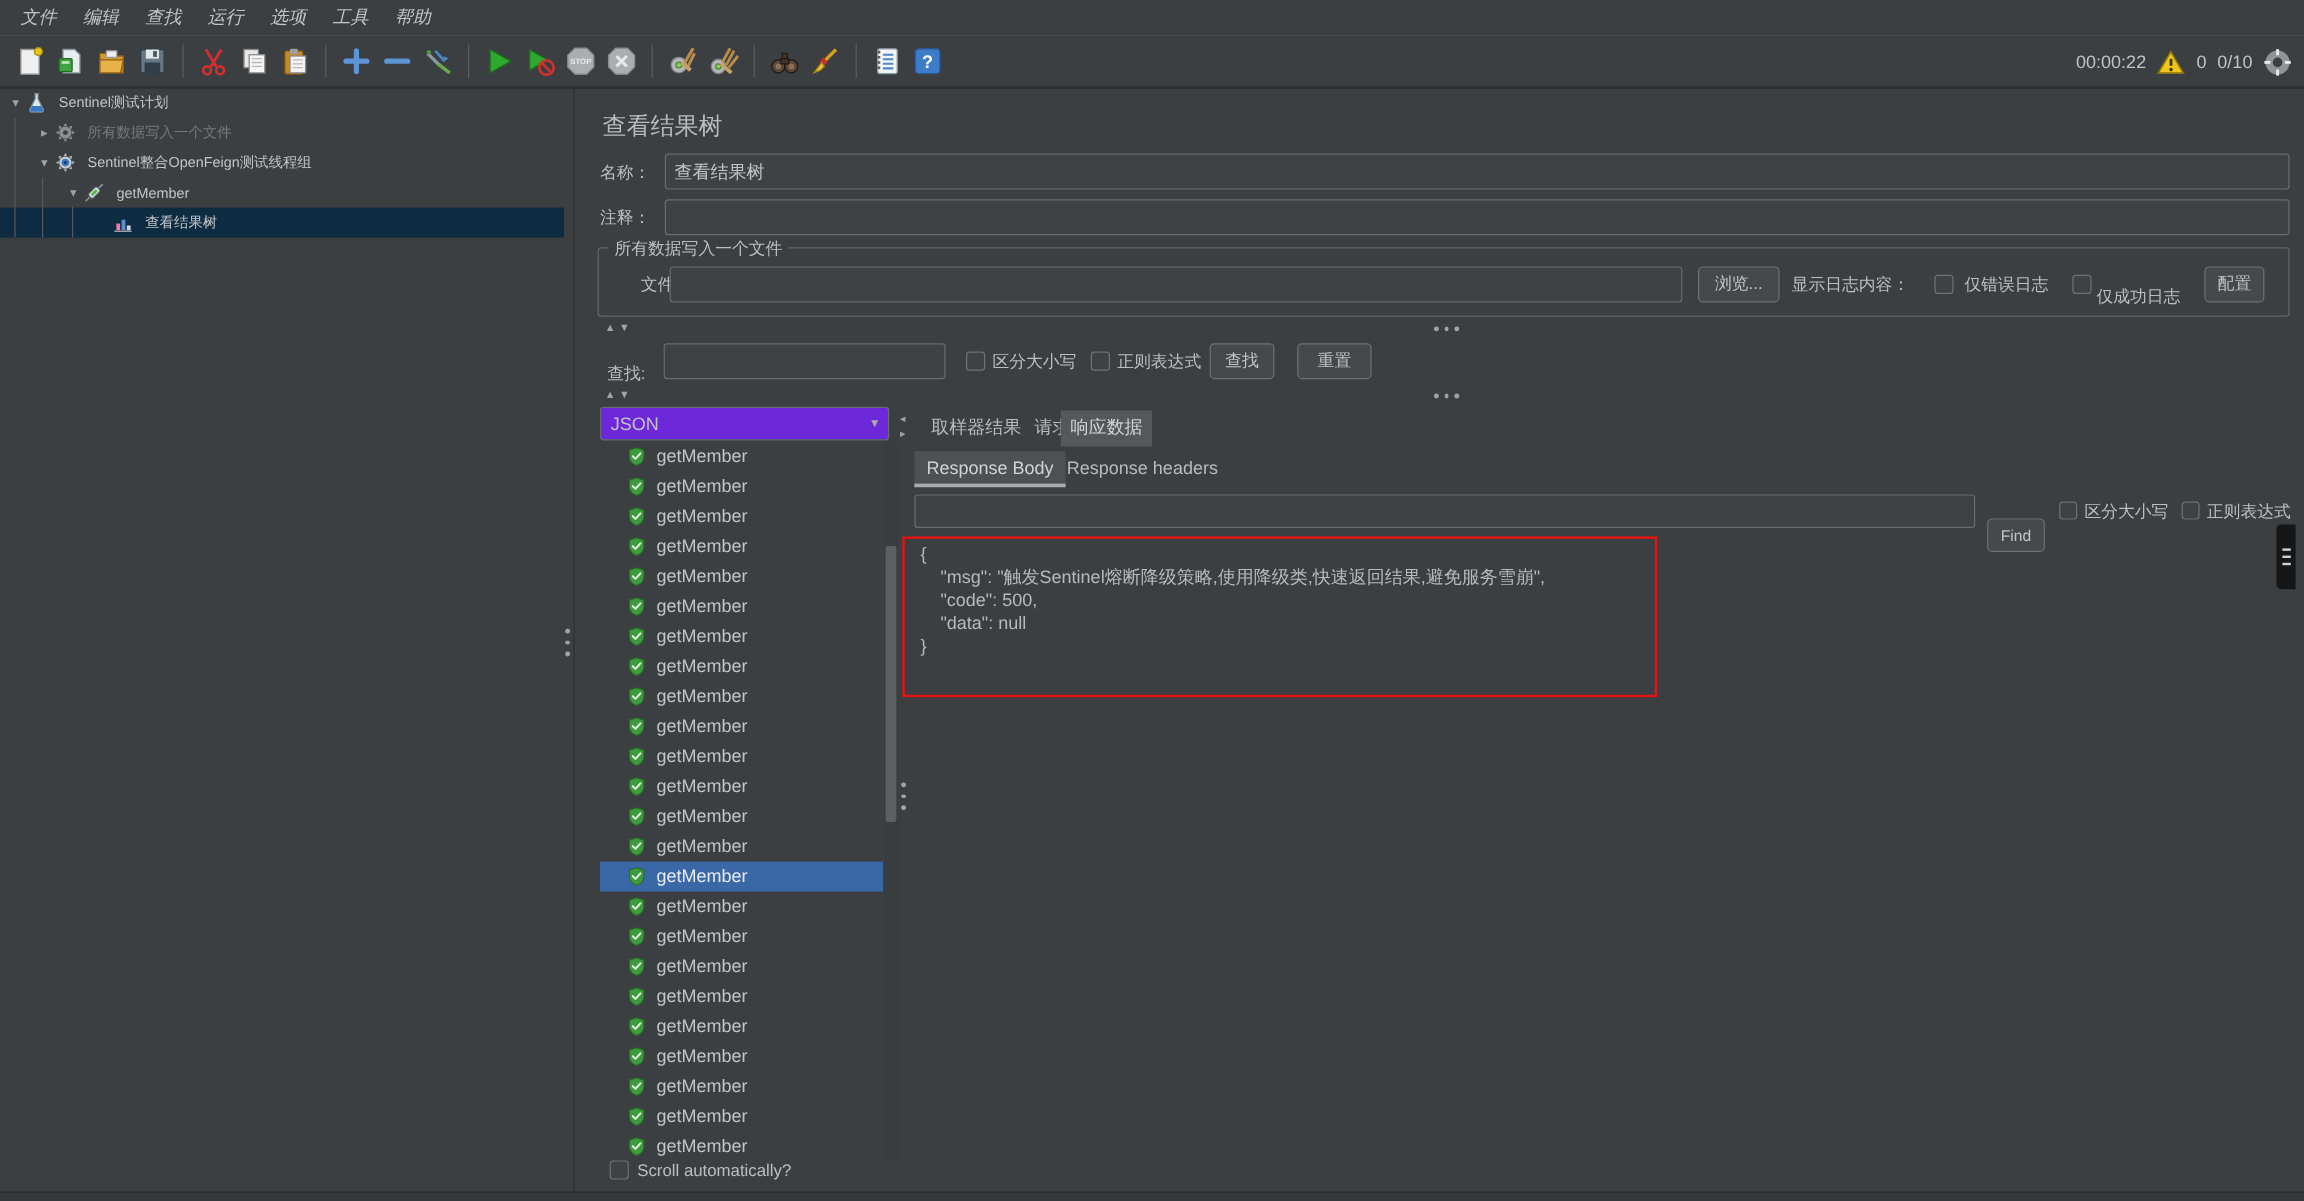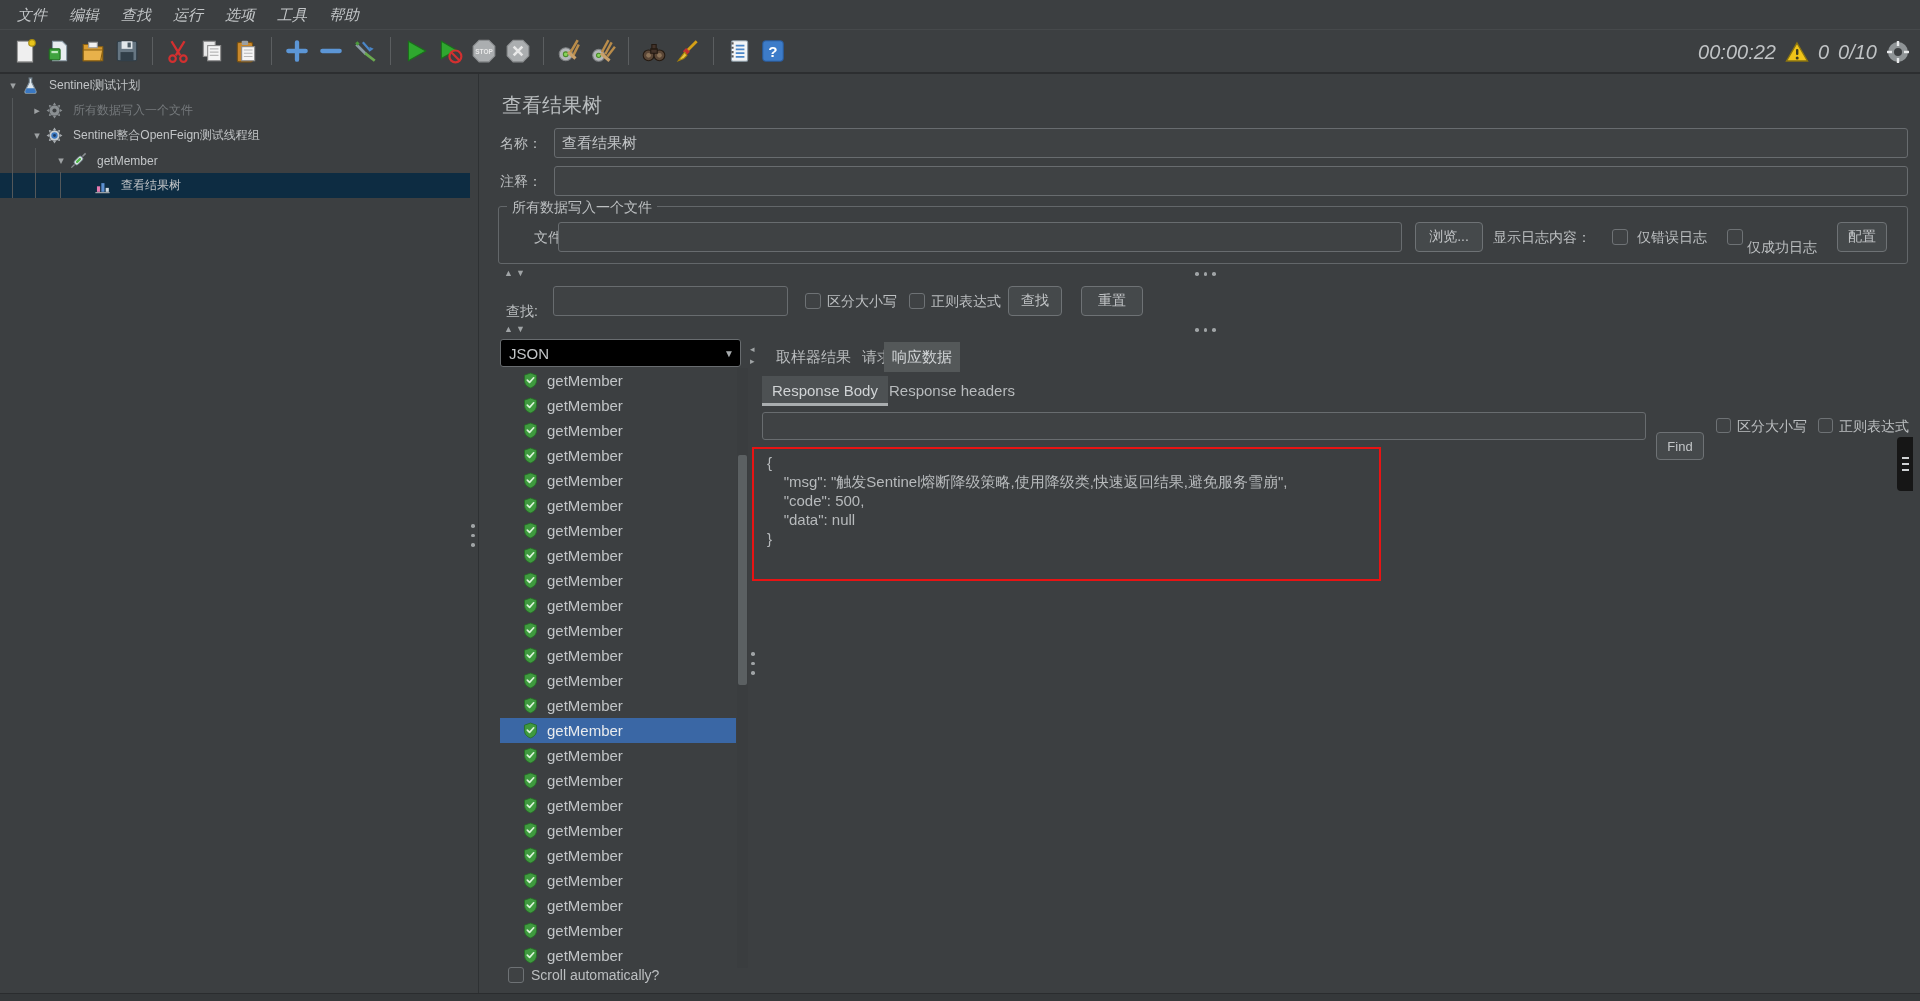--- a/index.html
+++ b/index.html
@@ -21,21 +21,21 @@
   
   #toolbar {
     position:absolute; left:0; top:30px; right:0; height:44px;
     display:flex; align-items:center; padding-left:8px;
     background:#3c3f41; border-bottom:2px solid #2c2e30;
   }
   .tb-icon { width:28px; height:28px; margin:0 3px; display:inline-flex; align-items:center; justify-content:center; }
   .tb-icon svg { width:26px; height:26px; }
   .tb-sep { width:1px; height:28px; background:#5b5e60; margin:0 8px; }
   #tb-status { position:absolute; right:10px; top:0; height:44px; display:flex; align-items:center; gap:9px; }
-  #tb-status .stat-text { font-size:20px; color:#c0c3c5;font-style:italic; }
+  #tb-status .stat-text { font-size:15px; color:#c0c3c5; }
   .stat-icon svg { width:24px; height:24px; display:block; }
   
   #tree { position:absolute; left:0; top:74px; width:470px; bottom:8px; background:#3c3f41; }
   .tree-row { position:absolute; left:0; width:470px; height:25px; display:flex; align-items:center; }
   .tree-row.selected { background:#0d2c42; }
   .tree-arrow { width:16px; text-align:center; font-size:11px; color:#9da1a3; flex:0 0 16px; }
   .tree-ico { width:20px; height:20px; flex:0 0 20px; margin-right:8px; display:flex; align-items:center; }
   .tree-ico svg { width:19px; height:19px; }
   .tree-label { font-size:12px; color:#c2c5c7; white-space:nowrap; }
   .tree-row.disabled .tree-label { color:#75797c; }
@@ -54,21 +54,21 @@
     position:absolute; background:#45494b; border:1px solid #6e7275; border-radius:4px;
     color:#c2c5c7; font-size:14px; display:flex; align-items:center; justify-content:center; cursor:default;
   }
   .xcheck { position:absolute; width:16px; height:16px; background:#3f4244; border:1px solid #6e7275; border-radius:3px; }
   .xlabel { position:absolute; font-size:14px; color:#bcbfc1; white-space:nowrap; }
   
   #main-title { position:absolute; left:502px; top:92px; font-size:20px; color:#b8bcbe; }
   #filegroup { position:absolute; left:498px; top:206px; width:1410px; height:58px; border:1px solid #63676a; border-radius:3px; }
   #filegroup-legend { position:absolute; left:507px; top:199px; background:#3c3f41; padding:0 5px; font-size:14px; color:#bcbfc1; }
   
-  #renderer-combo { position:absolute; left:500px; top:339px; width:241px; height:28px; background:#000000; border:1px solid #686c6f; border-radius:3px; display:flex; align-items:center; }
+  #renderer-combo { position:absolute; left:500px; top:339px; width:241px; height:28px; background:#6d28d9; border:1px solid #686c6f; border-radius:3px; display:flex; align-items:center; }
   #renderer-combo .combo-text { padding-left:8px; font-size:15px; color:#c2c5c7; flex:1; }
   #renderer-combo .combo-arrow { width:22px; text-align:center; color:#a7abad; font-size:10px; }
   #result-list { position:absolute; left:500px; top:368px; width:236px; height:600px; overflow:hidden; }
   .list-item { height:25px; display:flex; align-items:center; padding-left:22px; }
   .list-item.selected { background:#3a67a5; }
   .list-item .shield { width:17px; height:17px; margin-right:8px; }
   .list-item .shield svg { width:17px; height:17px; display:block; }
   .list-item .li-text { font-size:15px; color:#c2c5c7; }
   .list-item.selected .li-text { color:#e8ebee; }
   #list-scrollbar { position:absolute; left:737px; top:368px; width:11px; height:600px; background:#3a3d3f; border-radius:2px; }

